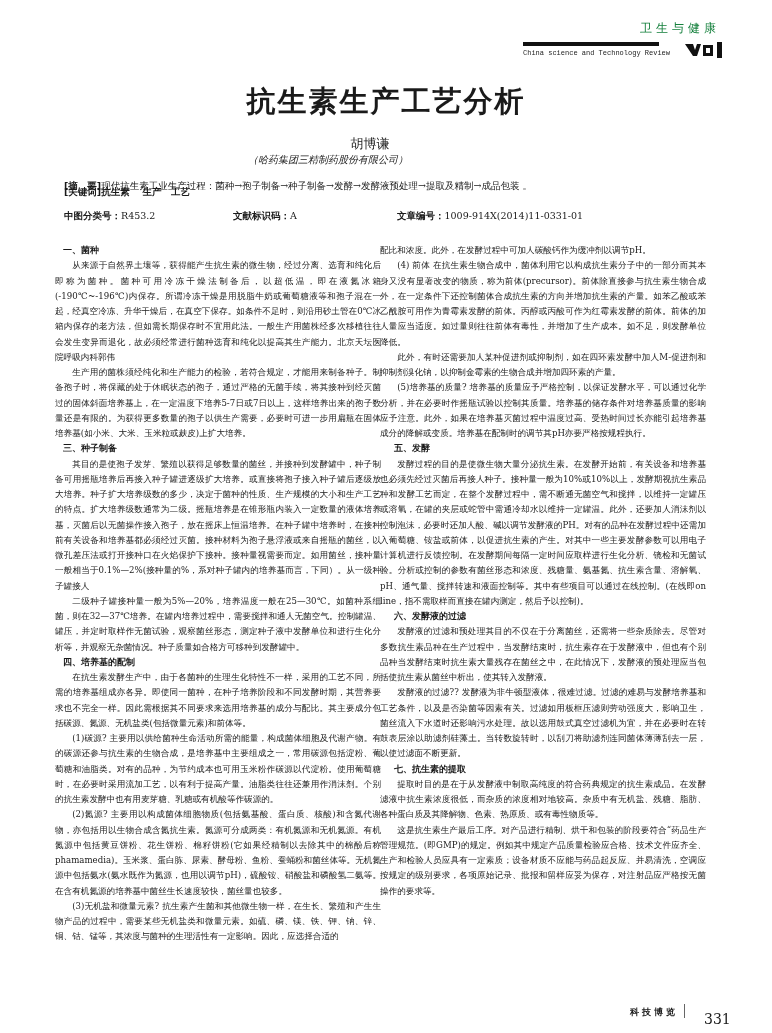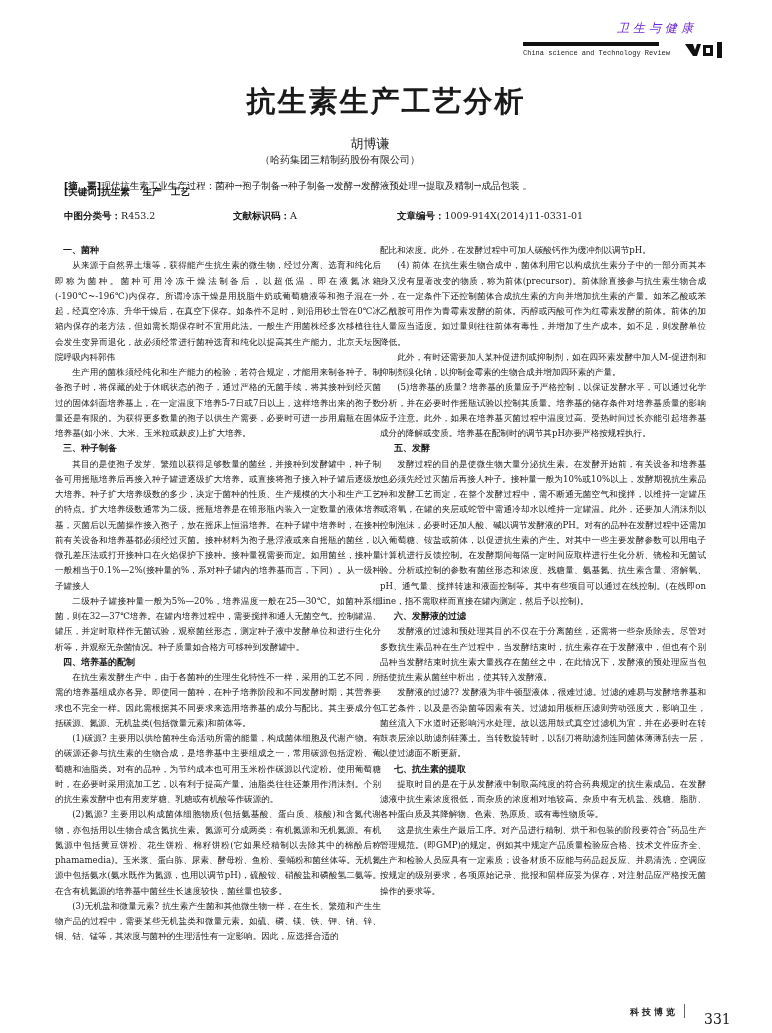--- a/index.html
+++ b/index.html
@@ -1,25 +1,25 @@
 <!DOCTYPE html>
 <html><head>
 <meta charset="utf-8">
 <style>
   html, body { margin: 0; padding: 0; background: #ffffff; }
   body { width: 772px; height: 1033px; position: relative; overflow: hidden;
          font-family: "DejaVu Serif", "Liberation Serif", serif; color: #1a1a1a; }
-  .hdr-right { position: absolute; left: 617px; top: 20px; font-size: 12px; letter-spacing: 4px; color: #6d28d9; font-style: italic; }
+  .hdr-right { position: absolute; left: 640px; top: 20px; font-size: 12px; letter-spacing: 4px; color: #15803d; }
   .hdr-bar { position: absolute; left: 523px; top: 42px; width: 136px; height: 4px; background: #111; }
   .hdr-journal { position: absolute; left: 523px; top: 49px; font-family: "Liberation Mono", monospace; font-size: 7px; color: #222; }
   .hdr-logo { position: absolute; left: 685px; top: 42px; width: 40px; height: 16px; }
   .title { position: absolute; left: 0; width: 772px; top: 82px; text-align: center; font-size: 29px; font-weight: bold;
            letter-spacing: 2px; font-family: Liberation Mono, monospace; }
   .author { position: absolute; left: 0; width: 740px; top: 135px; text-align: center; font-size: 13px; }
-  .affil { position: absolute; left: 12px; width: 656px; top: 153px; text-align: center; font-size: 10px; }
+  .affil { position: absolute; left: 0; width: 656px; top: 153px; text-align: center; font-size: 10px; font-style: italic; }
   .meta { position: absolute; left: 64px; font-size: 9.5px; line-height: 15px; white-space: nowrap; }
   .meta b { font-family: "DejaVu Sans", sans-serif; }
   .col { position: absolute; top: 243px; width: 326px; font-size: 8.6px; line-height: 15.25px; text-align: justify; }
   .col.left { left: 55px; }
   .col.right { left: 380px; }
   .col p { margin: 0; text-indent: 2em; }
   .col .h { font-weight: bold; font-family: "DejaVu Sans", sans-serif; text-indent: 0; margin: 0; padding-left: 8px; font-size: 9px; }
   .col.right .h { padding-left: 14px; }
   .footer { position: absolute; left: 630px; top: 1006px; font-size: 9px; font-weight: bold; letter-spacing: 3px; font-family: "DejaVu Sans", sans-serif; }
   .footer-sep { position: absolute; left: 684px; top: 1004px; width: 1px; height: 14px; background: #666; }

